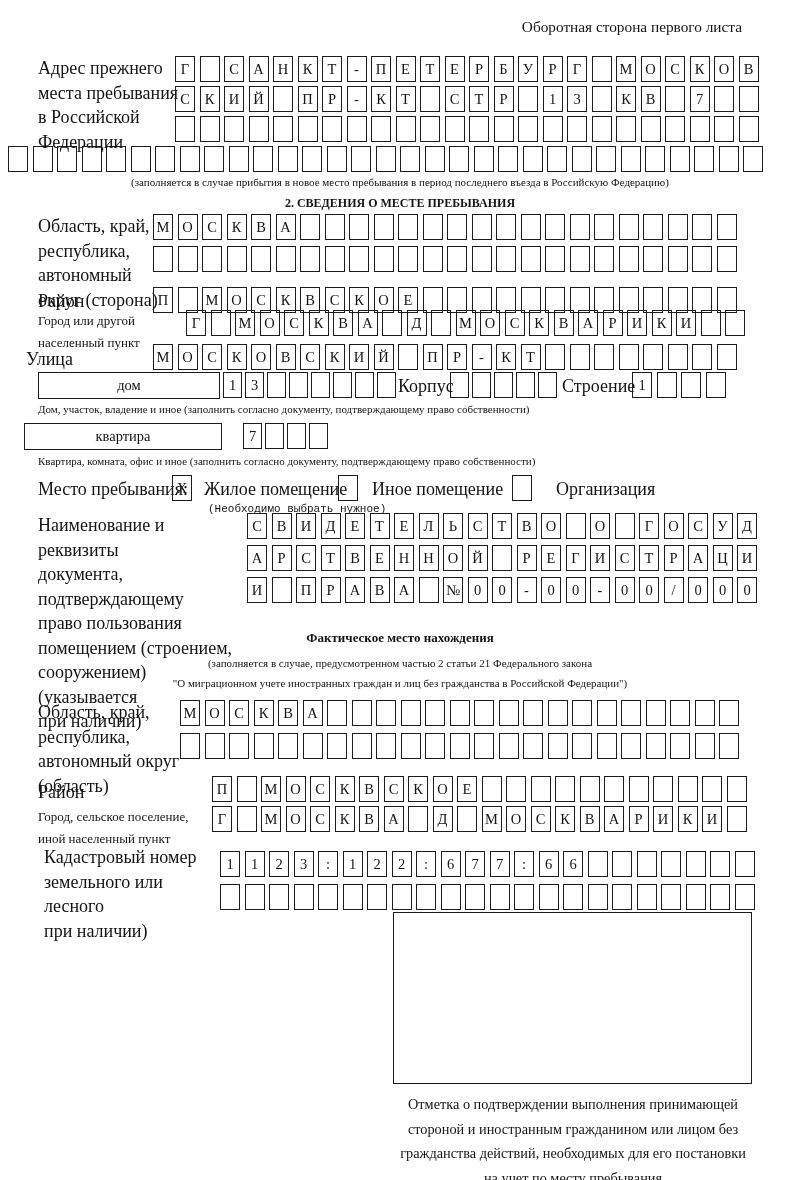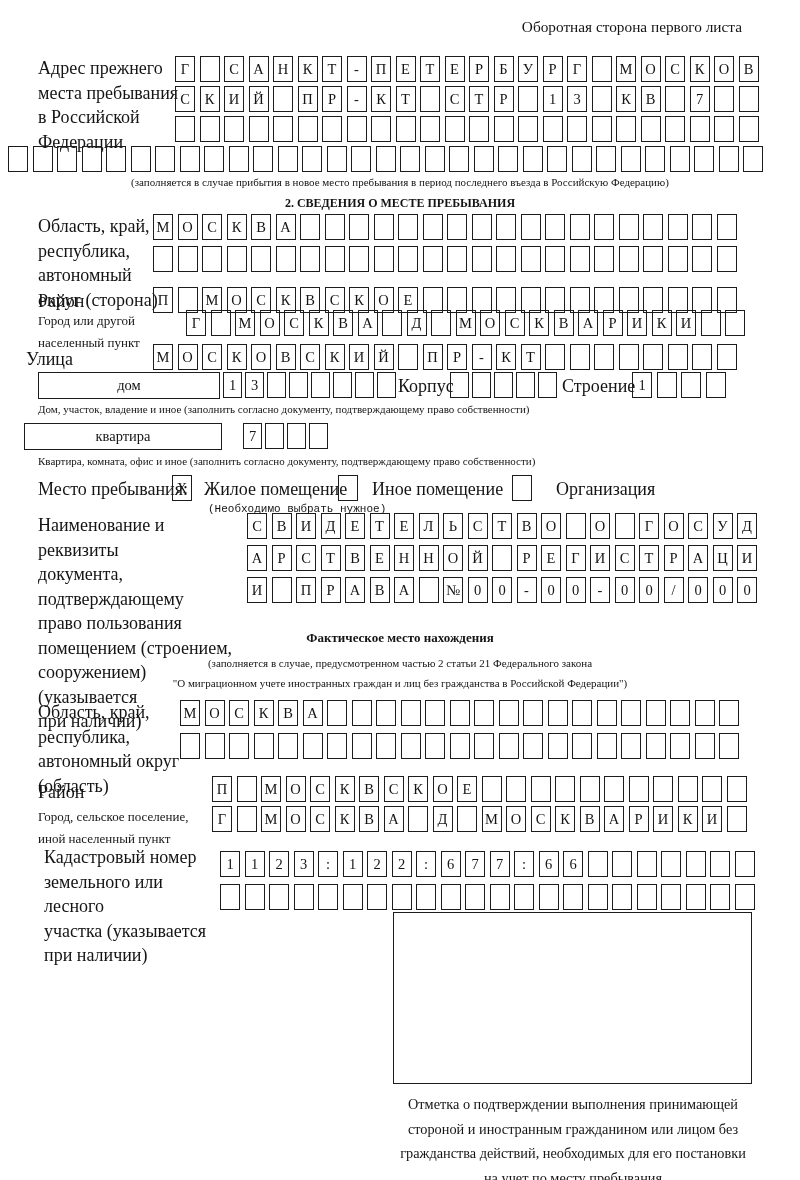--- a/index.html
+++ b/index.html
@@ -548,21 +548,20 @@
       <span class="cell">Р</span>
       <span class="cell">И</span>
       <span class="cell">К</span>
       <span class="cell">И</span>
       <span class="cell"></span>
     </div>
 
   <div class="abs lbl" style="left:44px; top:845px; width:180px;">
       <div>Кадастровый номер</div>
       <div>земельного или лесного</div>
-      <div>участка (указывается</div>
       <div>при наличии)</div>
     </div>
   <div class="abs cells" style="left:220px; top:851px;">
       <span class="cell">1</span>
       <span class="cell">1</span>
       <span class="cell">2</span>
       <span class="cell">3</span>
       <span class="cell">:</span>
       <span class="cell">1</span>
       <span class="cell">2</span>

